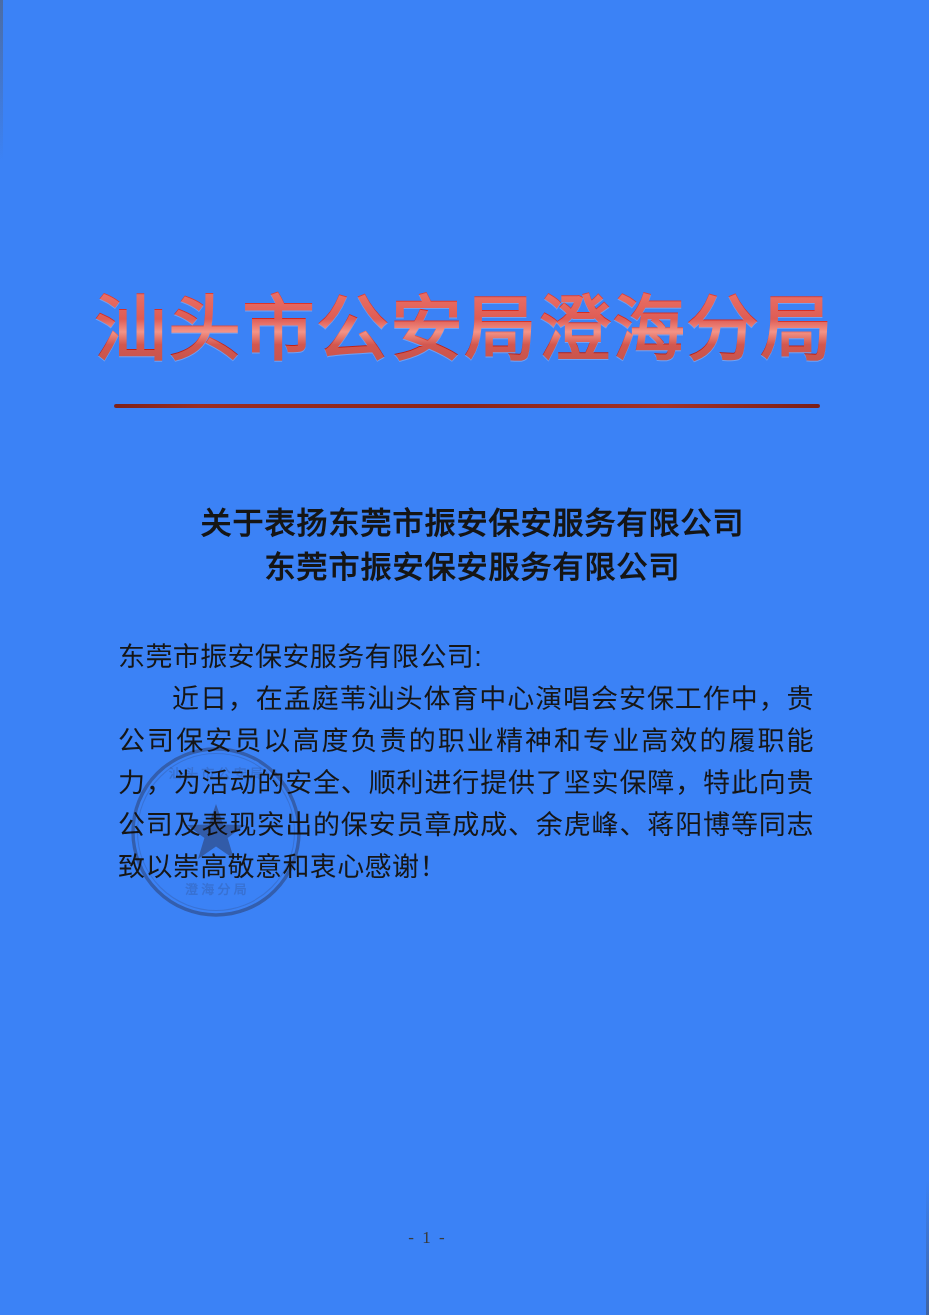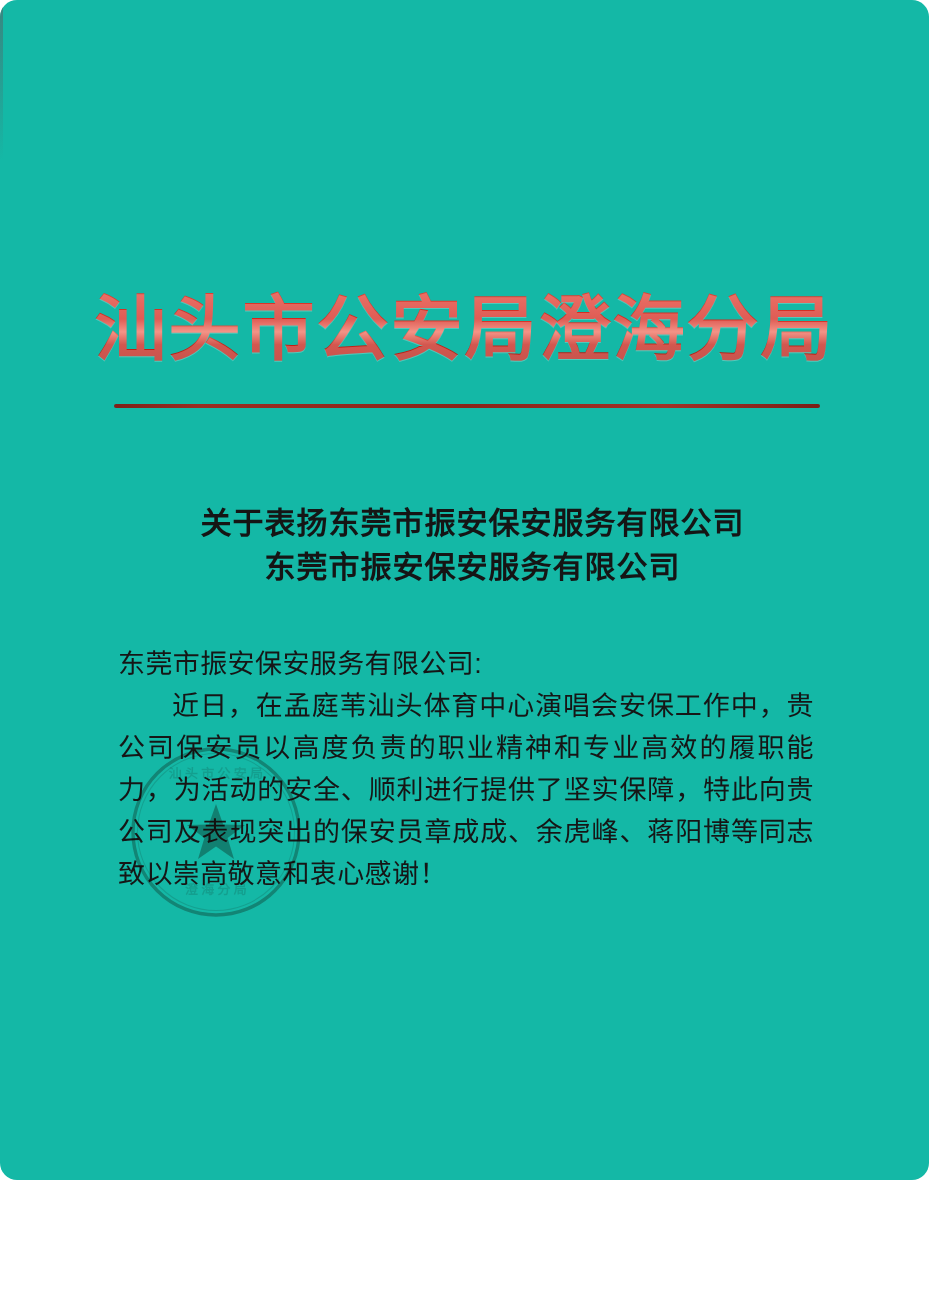--- a/index.html
+++ b/index.html
@@ -8,25 +8,24 @@
     padding: 0;
     background: #ffffff;
   }
   body {
     font-family: "Liberation Serif", "DejaVu Serif", serif;
   }
 
   .page {
     position: relative;
     width: 929px;
-    height: 1180px;
-    background: #14b8a6;
+    height: 1315px;
+    background: #3b82f6;
     overflow: hidden;
     box-sizing: border-box;
-    border-radius: 17px;
   }
 
   
   .scan-edge-left {
     position: absolute;
     left: 0;
     top: 0;
     width: 3px;
     height: 160px;
     background: linear-gradient(to bottom, rgba(90,90,95,0.55), rgba(255,255,255,0));
@@ -99,21 +98,21 @@
     width: 696px;
     font-family: "Liberation Sans", "DejaVu Sans", sans-serif;
     font-size: 27px;
     line-height: 42px;
     color: #161616;
     text-align: justify;
     text-justify: inter-character;
     letter-spacing: 0.4px;
   }
   .salutation {
-    margin: 7px 0 0 0;
+    margin: 0 0 0 0;
     white-space: nowrap;
   }
   .para {
     margin: 0;
     text-indent: 2em;
   }
 
   
   .seal {
     position: absolute;

